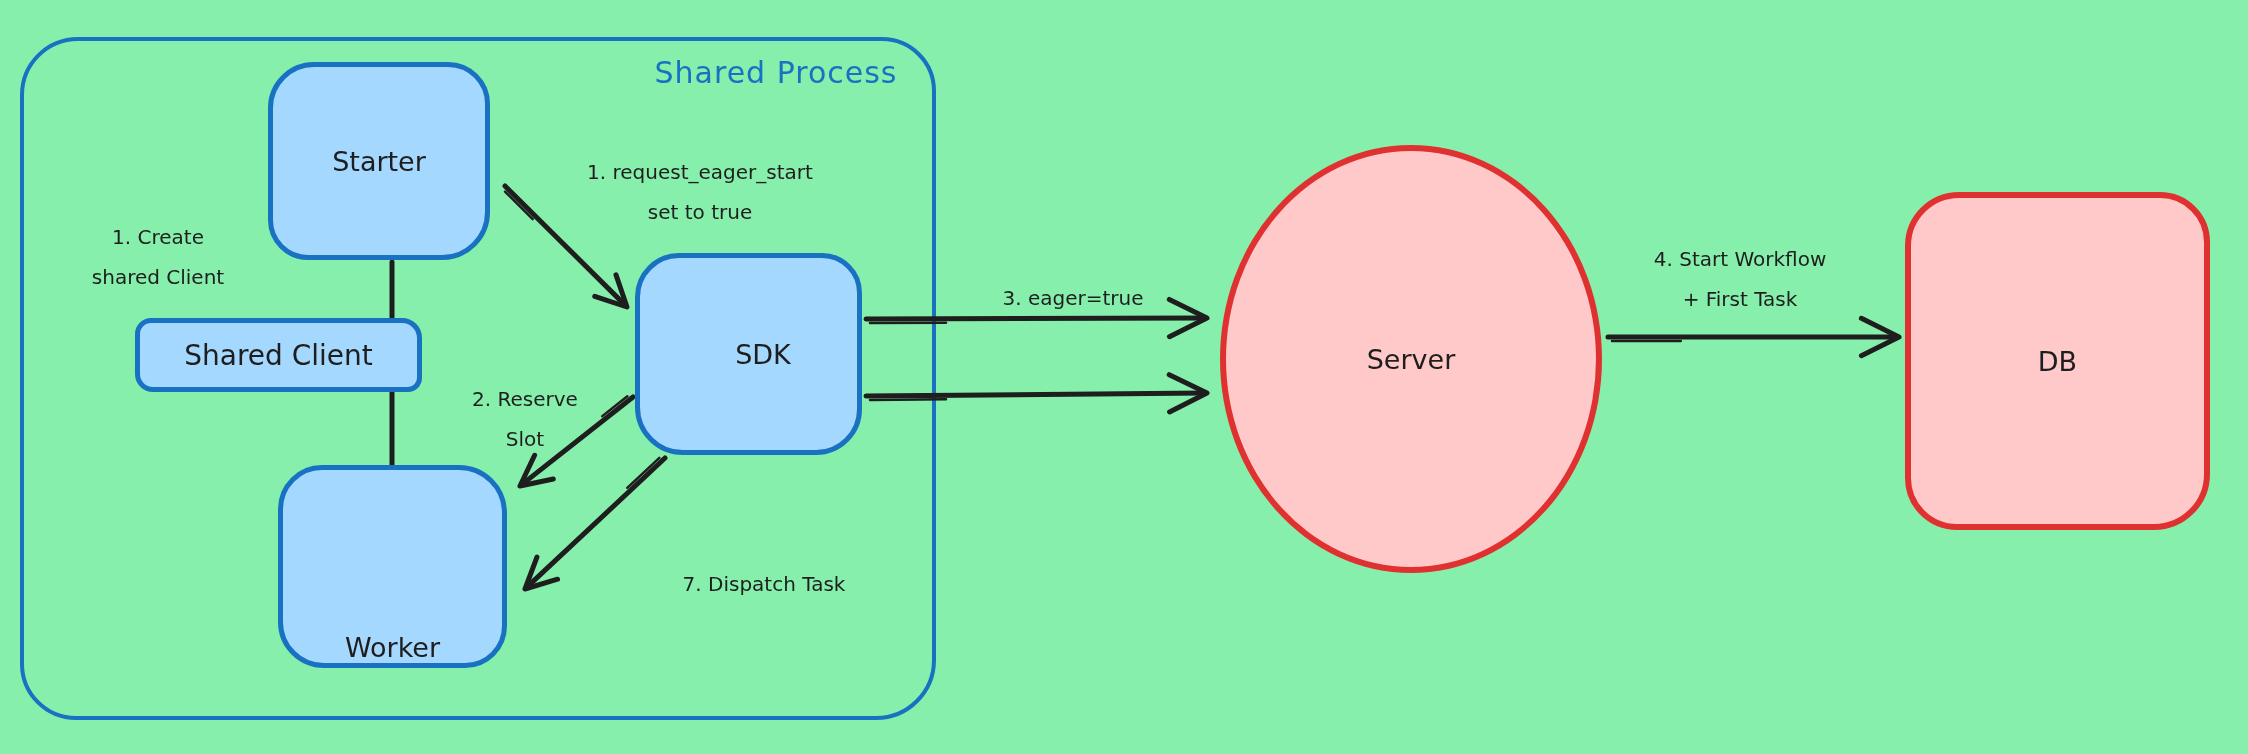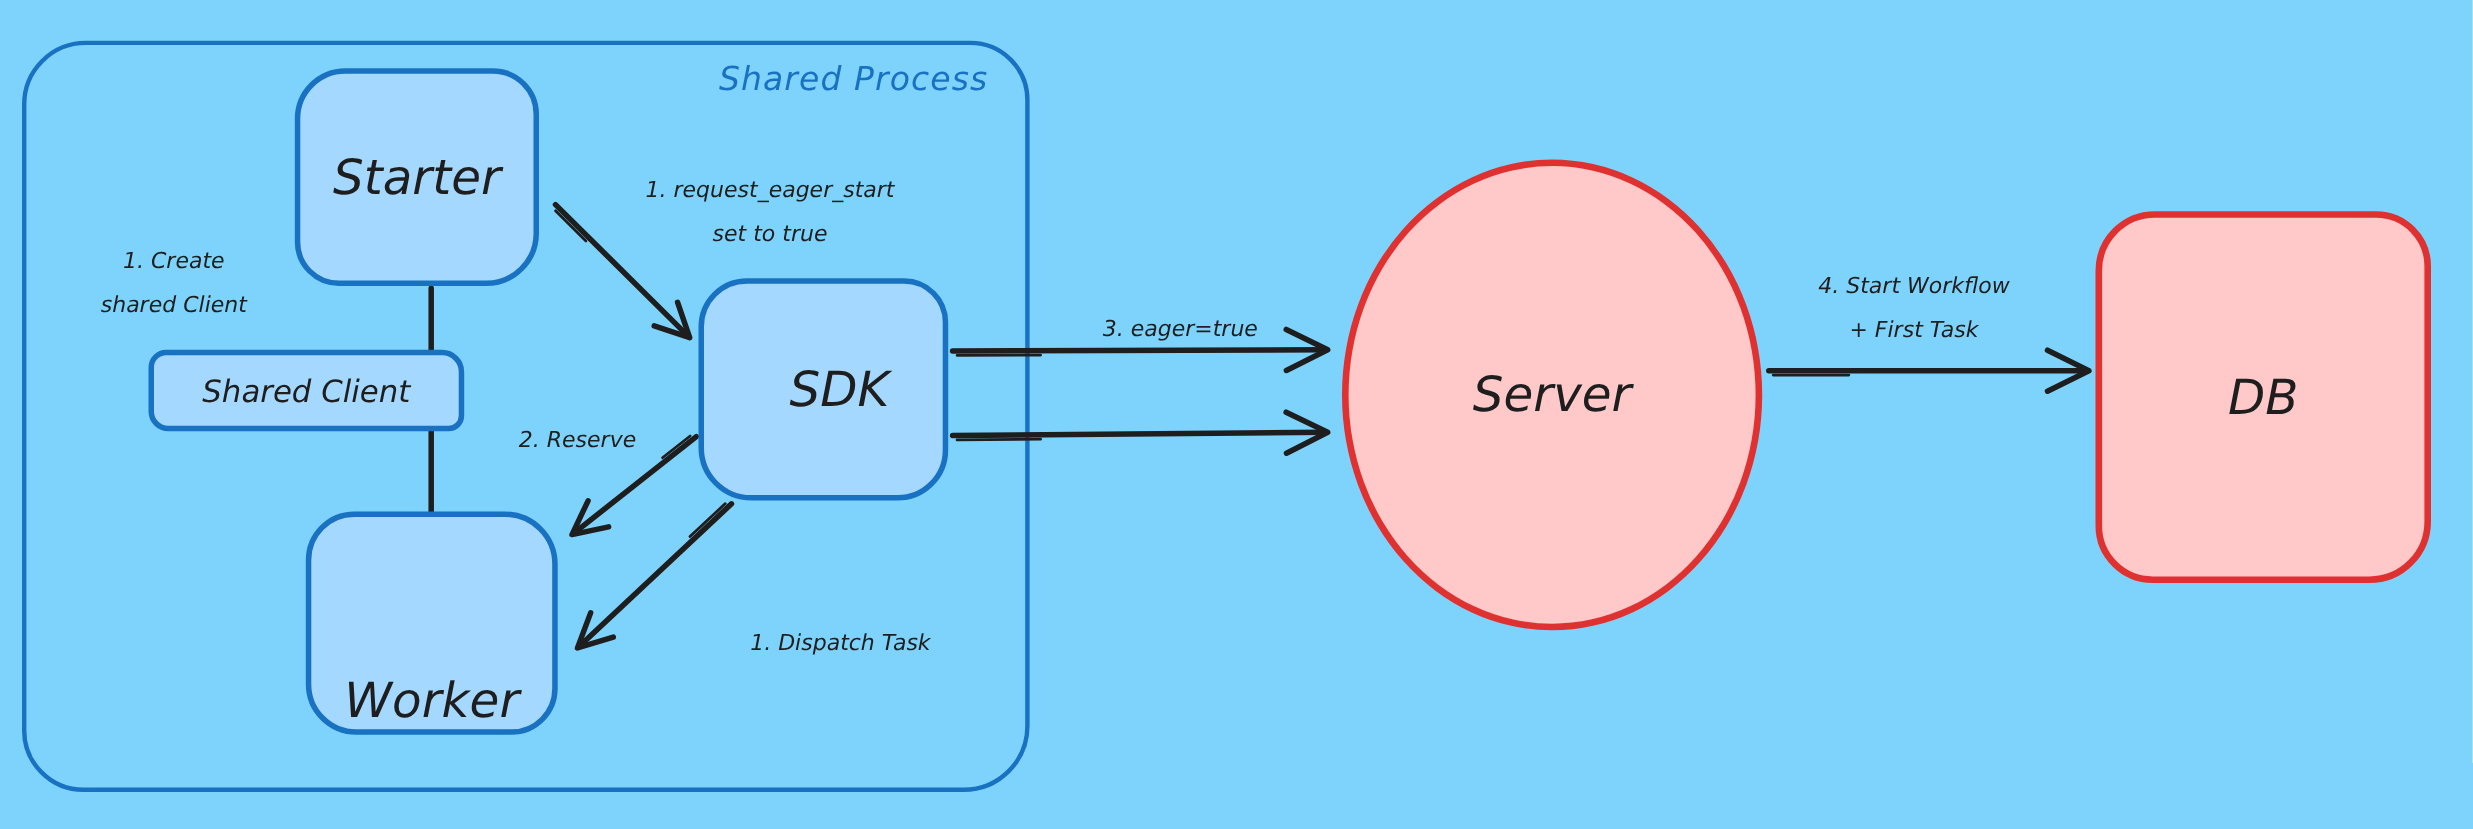--- a/index.html
+++ b/index.html
@@ -6,39 +6,39 @@
     --blue-stroke:#1971c2;
     --blue-fill:#a5d8ff;
     --red-stroke:#e03131;
     --red-fill:#ffc9c9;
     --ink:#1e1e1e;
     --label-blue:#1971c2;
   }
   html,body{margin:0;padding:0;background:#ffffff;}
   body{font-family:"DejaVu Sans","Liberation Sans",sans-serif;color:var(--ink);}
   .canvas{
-    position:relative;width:2248px;height:754px;background:#7dd3fc;overflow:hidden;font-style:italic;
+    position:relative;width:2248px;height:754px;background:#86efac;overflow:hidden;
   }
   
   .process-box{
     position:absolute;left:20px;top:37px;width:916px;height:683px;
     border:4px solid var(--blue-stroke);
     border-radius:58px 54px 60px 56px;
     background:transparent;z-index:1;box-sizing:border-box;
   }
   .process-label{
     position:absolute;left:650px;top:55px;width:252px;
     text-align:center;font-size:30px;font-weight:500;color:var(--label-blue);
     z-index:4;letter-spacing:1px;
   }
   
   .node{
     position:absolute;box-sizing:border-box;display:flex;align-items:center;justify-content:center;
     background:var(--blue-fill);border:5px solid var(--blue-stroke);
-    font-size:44px;color:var(--ink);z-index:3;
+    font-size:27px;color:var(--ink);z-index:3;
   }
   .node-starter{left:268px;top:62px;width:222px;height:198px;border-radius:46px 42px 48px 40px;}
   .node-shared-client{left:135px;top:318px;width:287px;height:74px;border-radius:16px 20px 14px 18px;font-size:28px;}
   .node-worker{left:278px;top:465px;width:229px;height:203px;border-radius:44px 48px 42px 46px;align-items:flex-end;}
   .node-sdk{left:635px;top:253px;width:227px;height:202px;border-radius:44px 40px 46px 48px;padding-left:29px;}
   
   .node-server{
     left:1220px;top:145px;width:382px;height:428px;border-radius:50%;
     background:var(--red-fill);border:6px solid var(--red-stroke);
   }
@@ -114,23 +114,24 @@
   <div class="note note-create">
     <div>1. Create</div>
     <div>shared Client</div>
   </div>
   <div class="note note-eager-start">
     <div>1. request_eager_start</div>
     <div>set to true</div>
   </div>
   <div class="note note-reserve">
     <div>2. Reserve</div>
+    <div>Slot</div>
   </div>
   <div class="note note-dispatch">
-    <div>1. Dispatch Task</div>
+    <div>7. Dispatch Task</div>
   </div>
   <div class="note note-eager-true">
     <div>3. eager=true</div>
   </div>
   <div class="note note-start-wf">
     <div>4. Start Workflow</div>
     <div>+ First Task</div>
   </div>
 
 </div>

